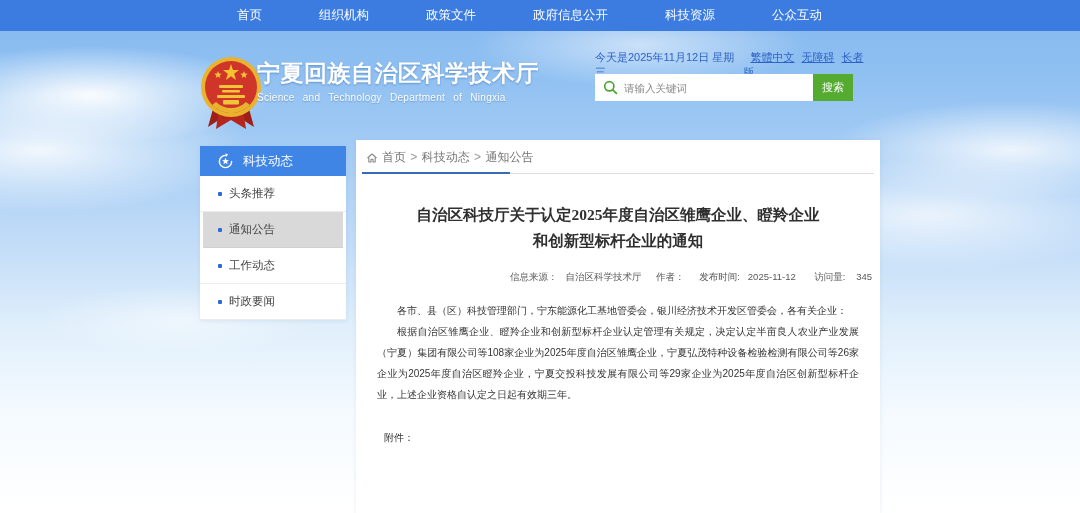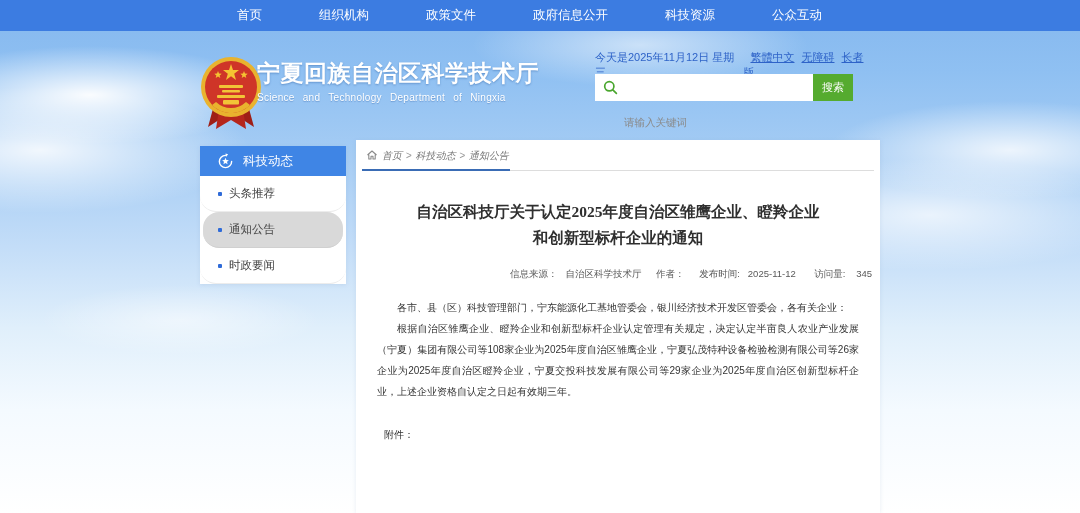--- a/index.html
+++ b/index.html
@@ -32,41 +32,41 @@
                    text-shadow:0 1px 1px rgba(40,90,160,.4); white-space:nowrap; }
 
   #header-right { position:absolute; left:595px; top:50px; width:278px; }
   #header-top-row { display:flex; justify-content:space-between; font-size:11px; color:#2e63c8; height:15px; }
   #quick-links span { margin-left:7px; cursor:pointer;text-decoration:underline; }
   #search-row { margin-top:9px; display:flex; width:258px; height:27px; }
   #search-input-wrap { position:relative; flex:1; background:#fff; }
   #search-input-wrap svg { position:absolute; left:8px; top:6px; }
   #search-input { width:100%; height:27px; border:none; outline:none; padding-left:29px;
                   font-size:10.5px; color:#333; background:transparent;
-                  font-family:"Liberation Sans","DejaVu Sans",sans-serif;margin-top:34px; }
+                  font-family:"Liberation Sans","DejaVu Sans",sans-serif; }
   #search-input::placeholder { color:#8a8a8a; }
   #search-btn { width:40px; height:27px; border:none; background:#55ab2f; color:#fff;
                 font-size:11px; cursor:pointer; font-family:inherit; }
 
   
   #sidebar { position:absolute; left:200px; top:146px; width:146px; background:#fff;
              box-shadow:0 1px 4px rgba(120,150,190,.18); }
   #sb-head { height:30px; background:#3f85e5; color:#fff; display:flex; align-items:center;
              padding-left:17px; gap:9px; font-size:12.5px; cursor:pointer; }
   #sidebar ul { list-style:none; }
   .sb-item { height:36px; display:flex; align-items:center; gap:7px; padding-left:18px;
-             font-size:11.5px; color:#444; cursor:pointer; border-bottom:1px solid #ececec;border-radius:16px; }
+             font-size:11.5px; color:#444; cursor:pointer; border-bottom:1px solid #ececec; }
   .sb-item .dot { width:4px; height:4px; background:#2f6bd8; border-radius:1px; flex:none; }
   .sb-item.active { background:#d9d9d9; margin:0 3px; padding-left:15px; border-bottom:1px solid #d0d0d0; }
 
   
   #content { position:absolute; left:356px; top:140px; width:524px; height:373px; background:#fff;
              box-shadow:0 1px 4px rgba(120,150,190,.18); }
-  #breadcrumb { position:relative; margin:0 6px; padding:9px 4px 7px; display:flex; align-items:flex-start;
-                gap:4px; font-size:10px; color:#777; border-bottom:1px solid #ddd;font-style:italic; }
+  #breadcrumb { position:relative; margin:0 6px; padding:9px 4px 7px; display:flex; align-items:center;
+                gap:4px; font-size:12px; color:#777; border-bottom:1px solid #ddd; }
   #breadcrumb svg { flex:none; }
   #breadcrumb .crumb { cursor:pointer; }
   #breadcrumb .sep { color:#999; margin:0 1px; }
   #breadcrumb::after { content:""; position:absolute; left:0; bottom:-1px; width:148px; height:2px;
                        background:#3a6cb5; }
 
   #article-title { margin:28px 20px 0; text-align:center; font-size:15.5px; font-weight:bold;
                    color:#2f2f2f; line-height:26px;font-family:Liberation Serif, serif; }
   #article-meta { margin-top:17px; text-align:right; font-size:9.5px; color:#595959; }
   #article-meta span { margin:0 4px; }
@@ -148,20 +148,24 @@
         <li class="sb-item">
           <span class="dot"></span>
           <span>头条推荐</span>
         </li>
         <li class="sb-item active">
           <span class="dot"></span>
           <span>通知公告</span>
         </li>
         <li class="sb-item">
           <span class="dot"></span>
+          <span>工作动态</span>
+        </li>
+        <li class="sb-item">
+          <span class="dot"></span>
           <span>时政要闻</span>
         </li>
       </ul>
   </aside>
 
   <main id="content">
 
     <div id="breadcrumb">
       <svg width="12" height="12" viewBox="0 0 12 12">
         <path d="M1.5 6 L6 2 L10.5 6 M2.8 5.4 V10 H5 V7.3 H7 V10 H9.2 V5.4" fill="none" stroke="#8a8a8a" stroke-width="1.1" stroke-linejoin="round"></path>

